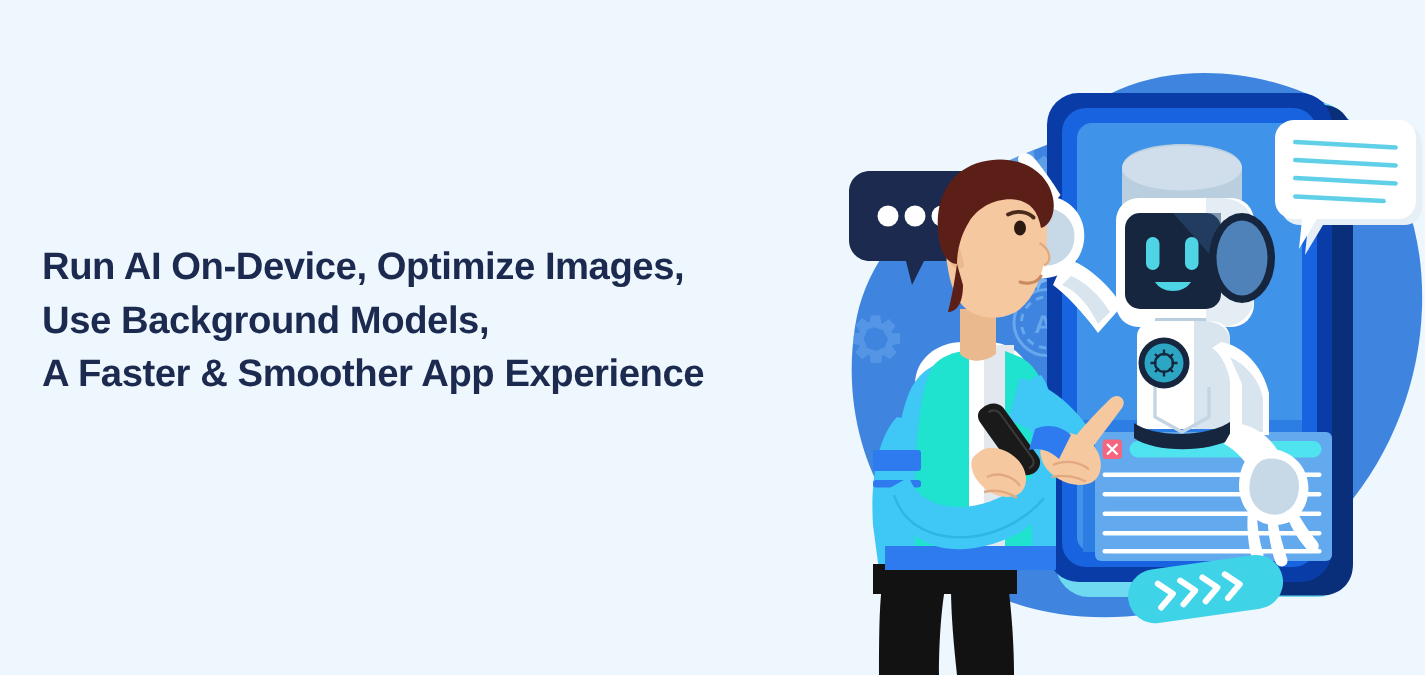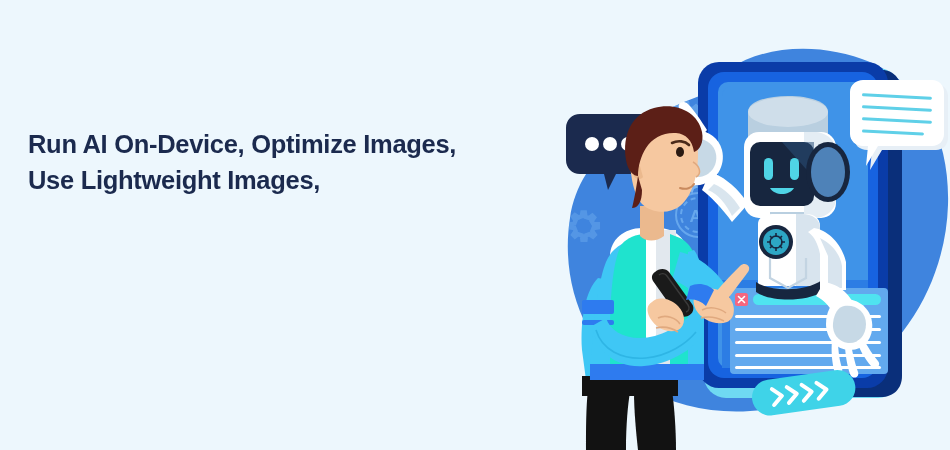--- a/index.html
+++ b/index.html
@@ -18,21 +18,21 @@
     width: 950px;
     height: 450px;
     background: #EDF7FD;
     overflow: hidden;
   }
 
   
   .headline-block {
     position: absolute;
     left: 28px;
-    top: 127px;
+    top: 161px;
     width: 520px;
   }
   .headline-line {
     color: #1B2A4E;
     font-size: 25.5px;
     font-weight: bold;
     line-height: 35.5px;
     letter-spacing: -0.3px;
     white-space: nowrap;
   }
@@ -47,21 +47,22 @@
   }
   .art svg { display: block; }
 </style>
 </head>
 <body>
 
 <div class="banner">
 
   <div class="headline-block">
     <div class="headline-line">Run AI On-Device, Optimize Images,</div>
-    <div class="headline-line">Use Lightweight Images,</div>
+    <div class="headline-line">Use Background Models,</div>
+    <div class="headline-line">A Faster &amp; Smoother App Experience</div>
   </div>
 
   <div class="art">
     <svg width="398" height="450" viewBox="0 0 398 450" xmlns="http://www.w3.org/2000/svg">
 
       <defs>
         <clipPath id="clipBlob">
           <path d="M150 95 C 185 45, 260 38, 318 62 C 372 85, 398 140, 396 205
                    C 394 272, 360 340, 300 378 C 238 418, 150 424, 90 386
                    C 32 350, 8 282, 18 218 C 28 152, 88 118, 150 95 Z"></path>

